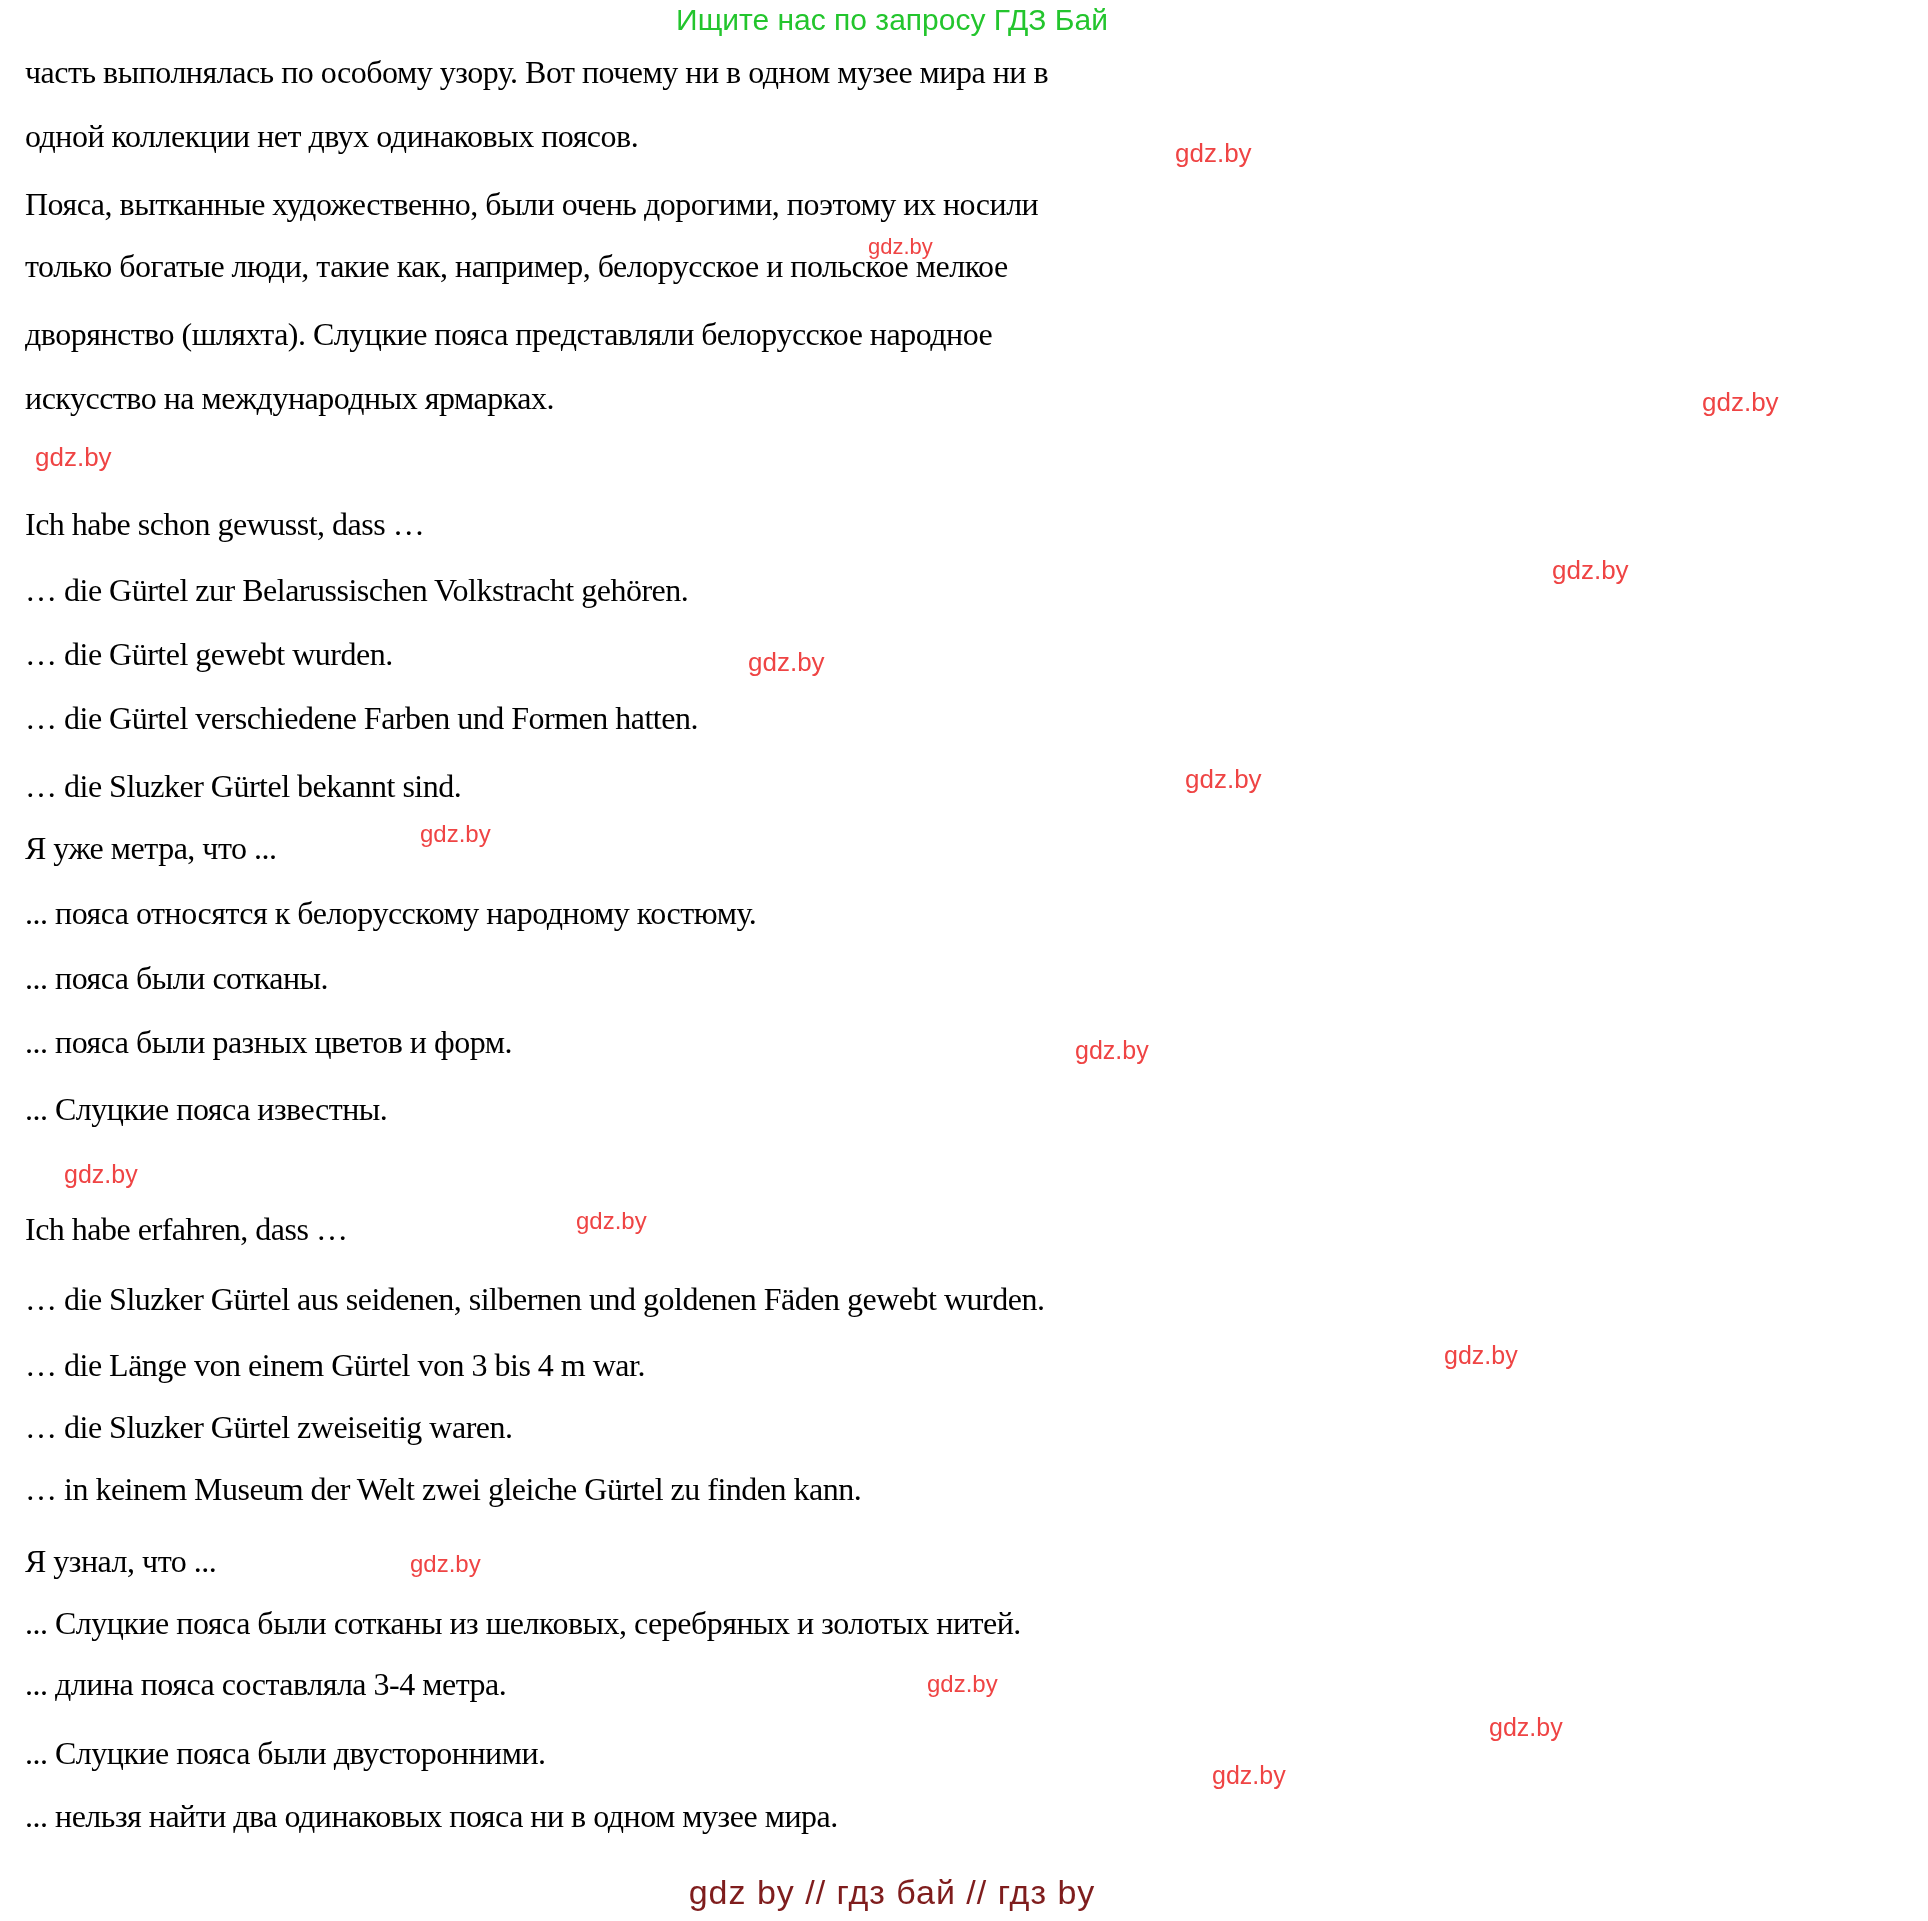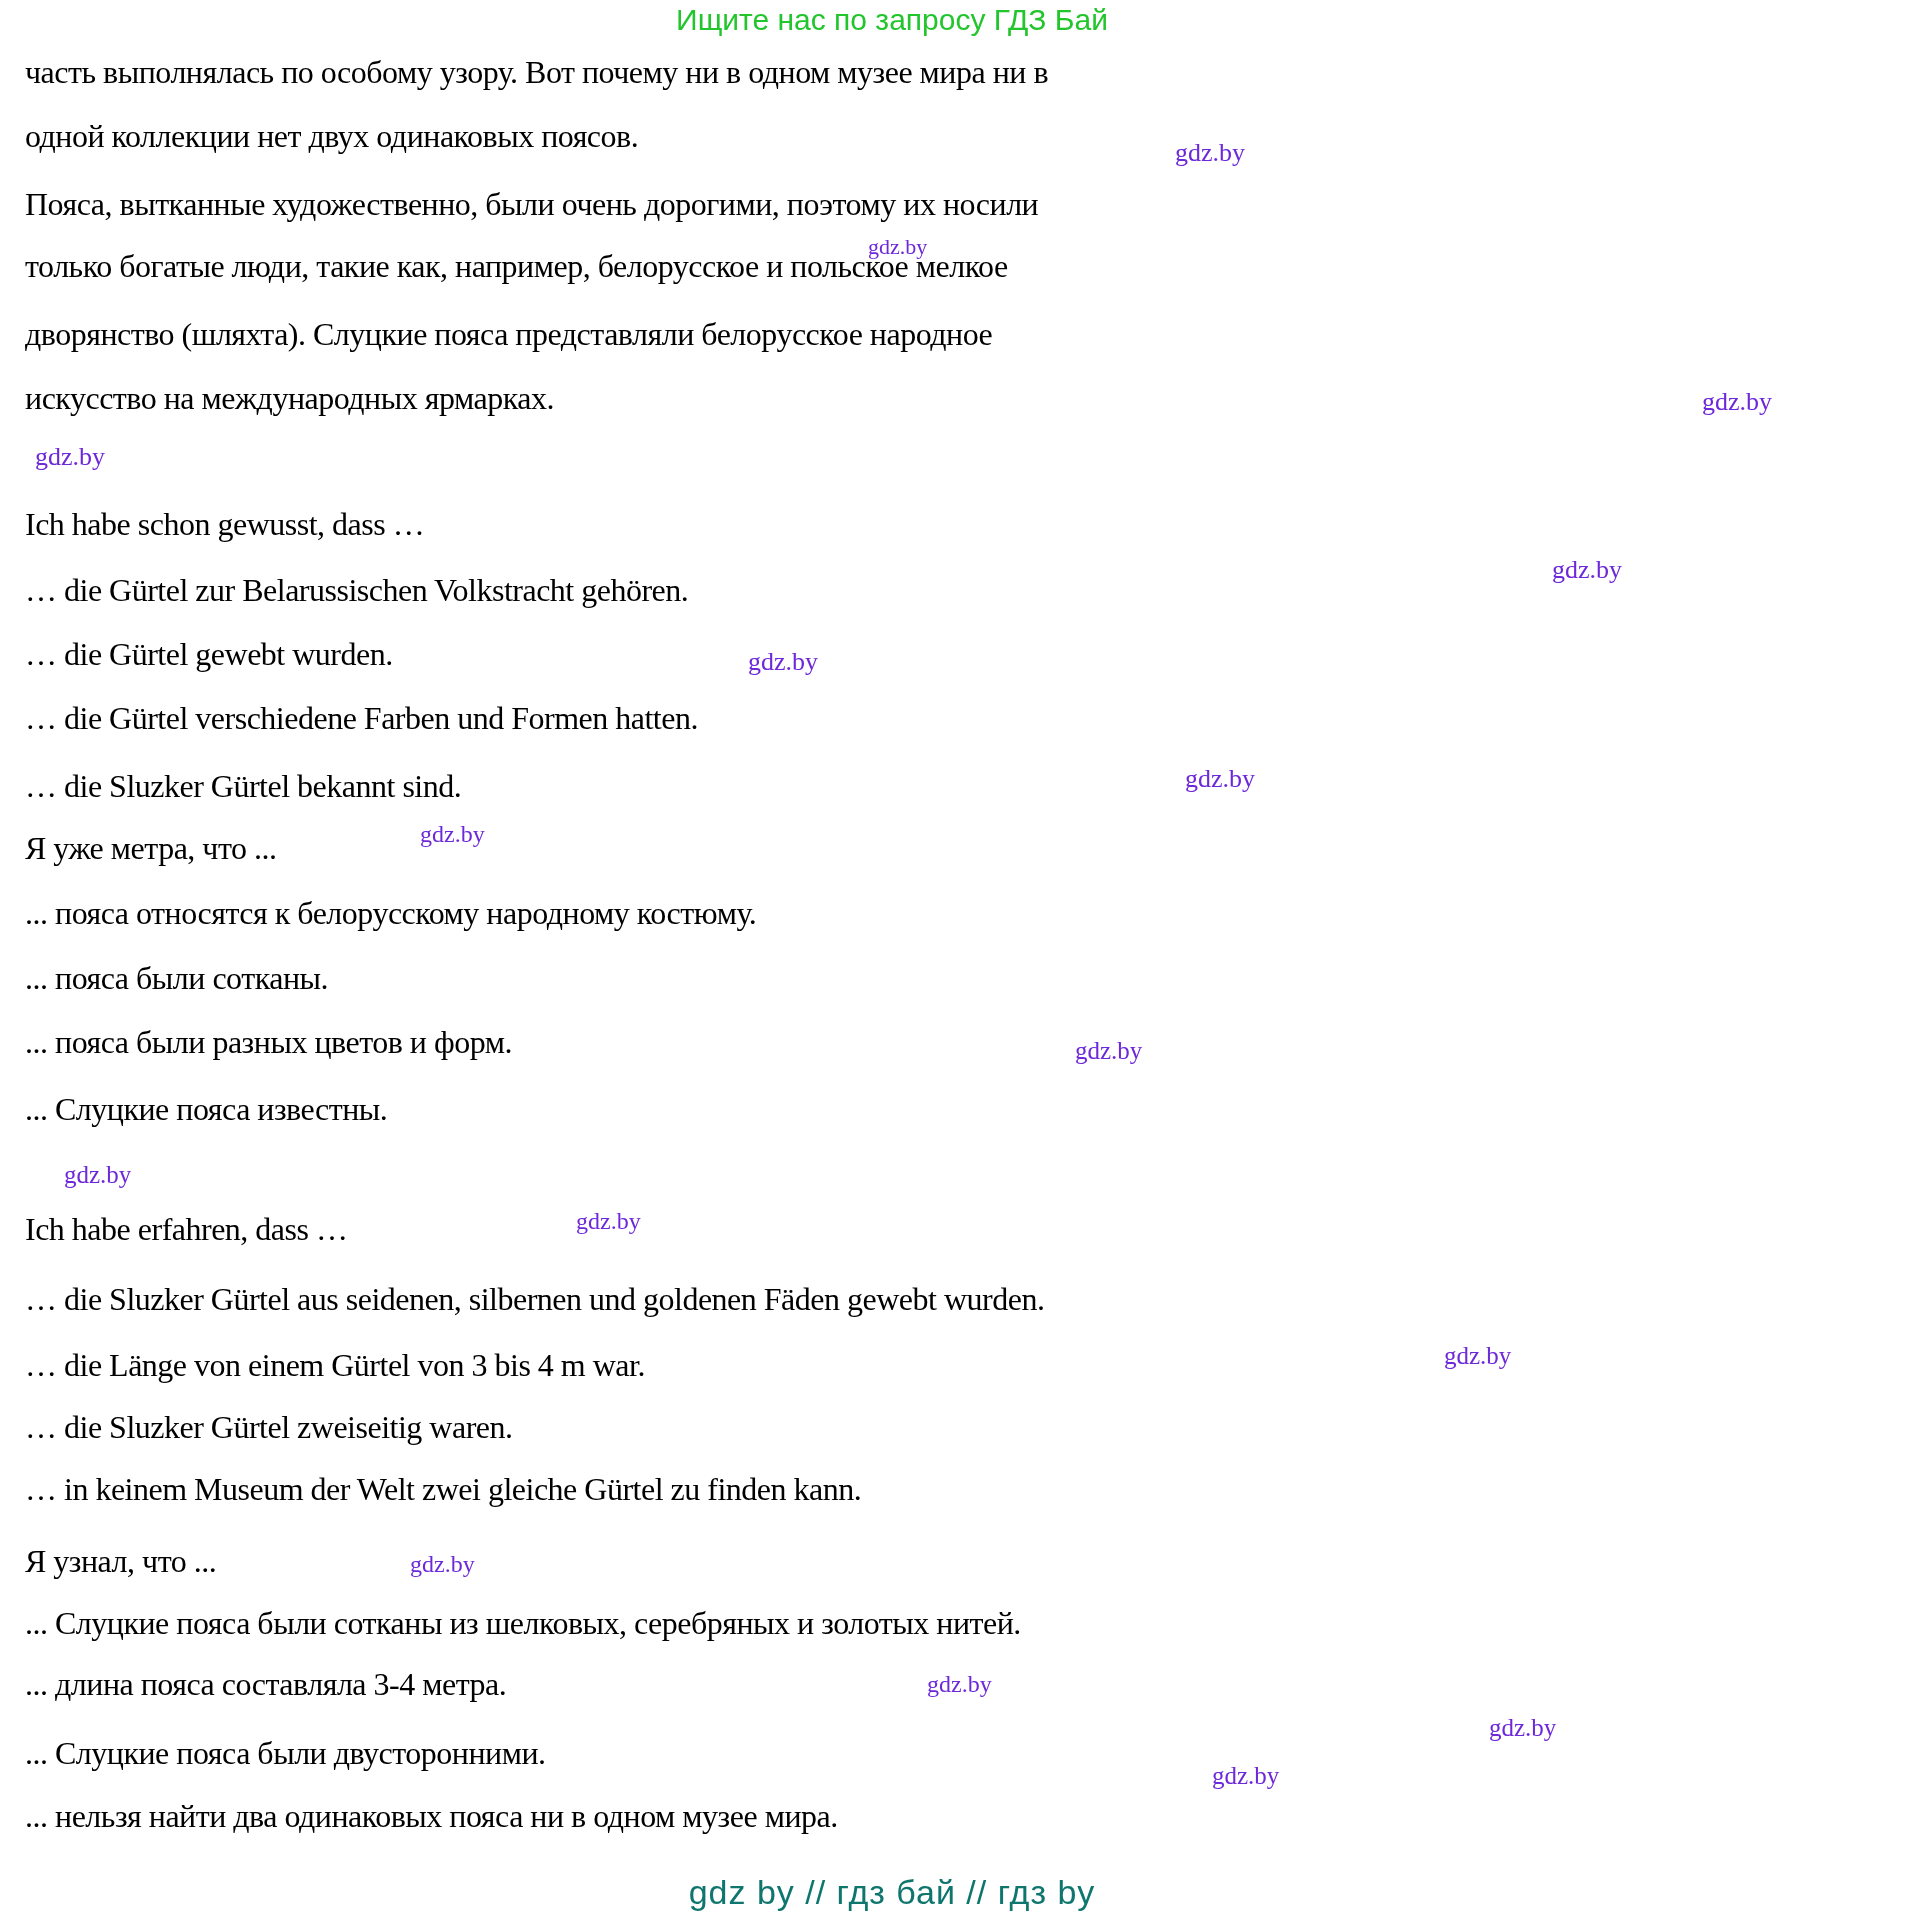--- a/index.html
+++ b/index.html
@@ -2,21 +2,21 @@
 <html><head>
 <meta charset="utf-8">
 <style>
   html,body{margin:0;padding:0;background:#fff;}
   .page{position:relative;width:1784px;height:1921px;background:#ffffff;overflow:hidden;
         font-family:"Liberation Serif",serif;color:#000;}
   .banner{position:absolute;top:2.9px;left:0;width:100%;text-align:center;
           font-family:"Liberation Sans",sans-serif;font-size:30px;font-weight:400;}
   .line{position:absolute;left:25px;font-size:32px;line-height:1;white-space:nowrap;
         letter-spacing:-0.5px;}
-  .wm{position:absolute;font-family:Liberation Serif, serif;color:#6d28d9;
+  .wm{position:absolute;font-family:Liberation Sans, sans-serif;color:#ef4444;
       white-space:nowrap;line-height:1;}
   .footer{position:absolute;top:1873px;left:0;width:100%;text-align:center;
           font-family:"Liberation Sans",sans-serif;font-size:34px;letter-spacing:1px;}
 </style>
 </head>
 <body>
 
 <div class="page">
 
   <div class="banner" style="color:#23c52d;">Ищите нас по запросу ГДЗ Бай</div>
@@ -62,16 +62,16 @@
   <span class="wm" style="left:420px;top:822px;font-size:24px">gdz.by</span>
   <span class="wm" style="left:1075px;top:1038px;font-size:25px">gdz.by</span>
   <span class="wm" style="left:64px;top:1162px;font-size:25px">gdz.by</span>
   <span class="wm" style="left:576px;top:1209px;font-size:24px">gdz.by</span>
   <span class="wm" style="left:1444px;top:1343px;font-size:25px">gdz.by</span>
   <span class="wm" style="left:410px;top:1552px;font-size:24px">gdz.by</span>
   <span class="wm" style="left:927px;top:1672px;font-size:24px">gdz.by</span>
   <span class="wm" style="left:1489px;top:1715px;font-size:25px">gdz.by</span>
   <span class="wm" style="left:1212px;top:1763px;font-size:25px">gdz.by</span>
 
-  <div class="footer" style="color:#0f766e;">gdz by  //  гдз бай  //  гдз by</div>
+  <div class="footer" style="color:#7f1d1d;">gdz by  //  гдз бай  //  гдз by</div>
 
 </div>
 
 
 </body></html>

